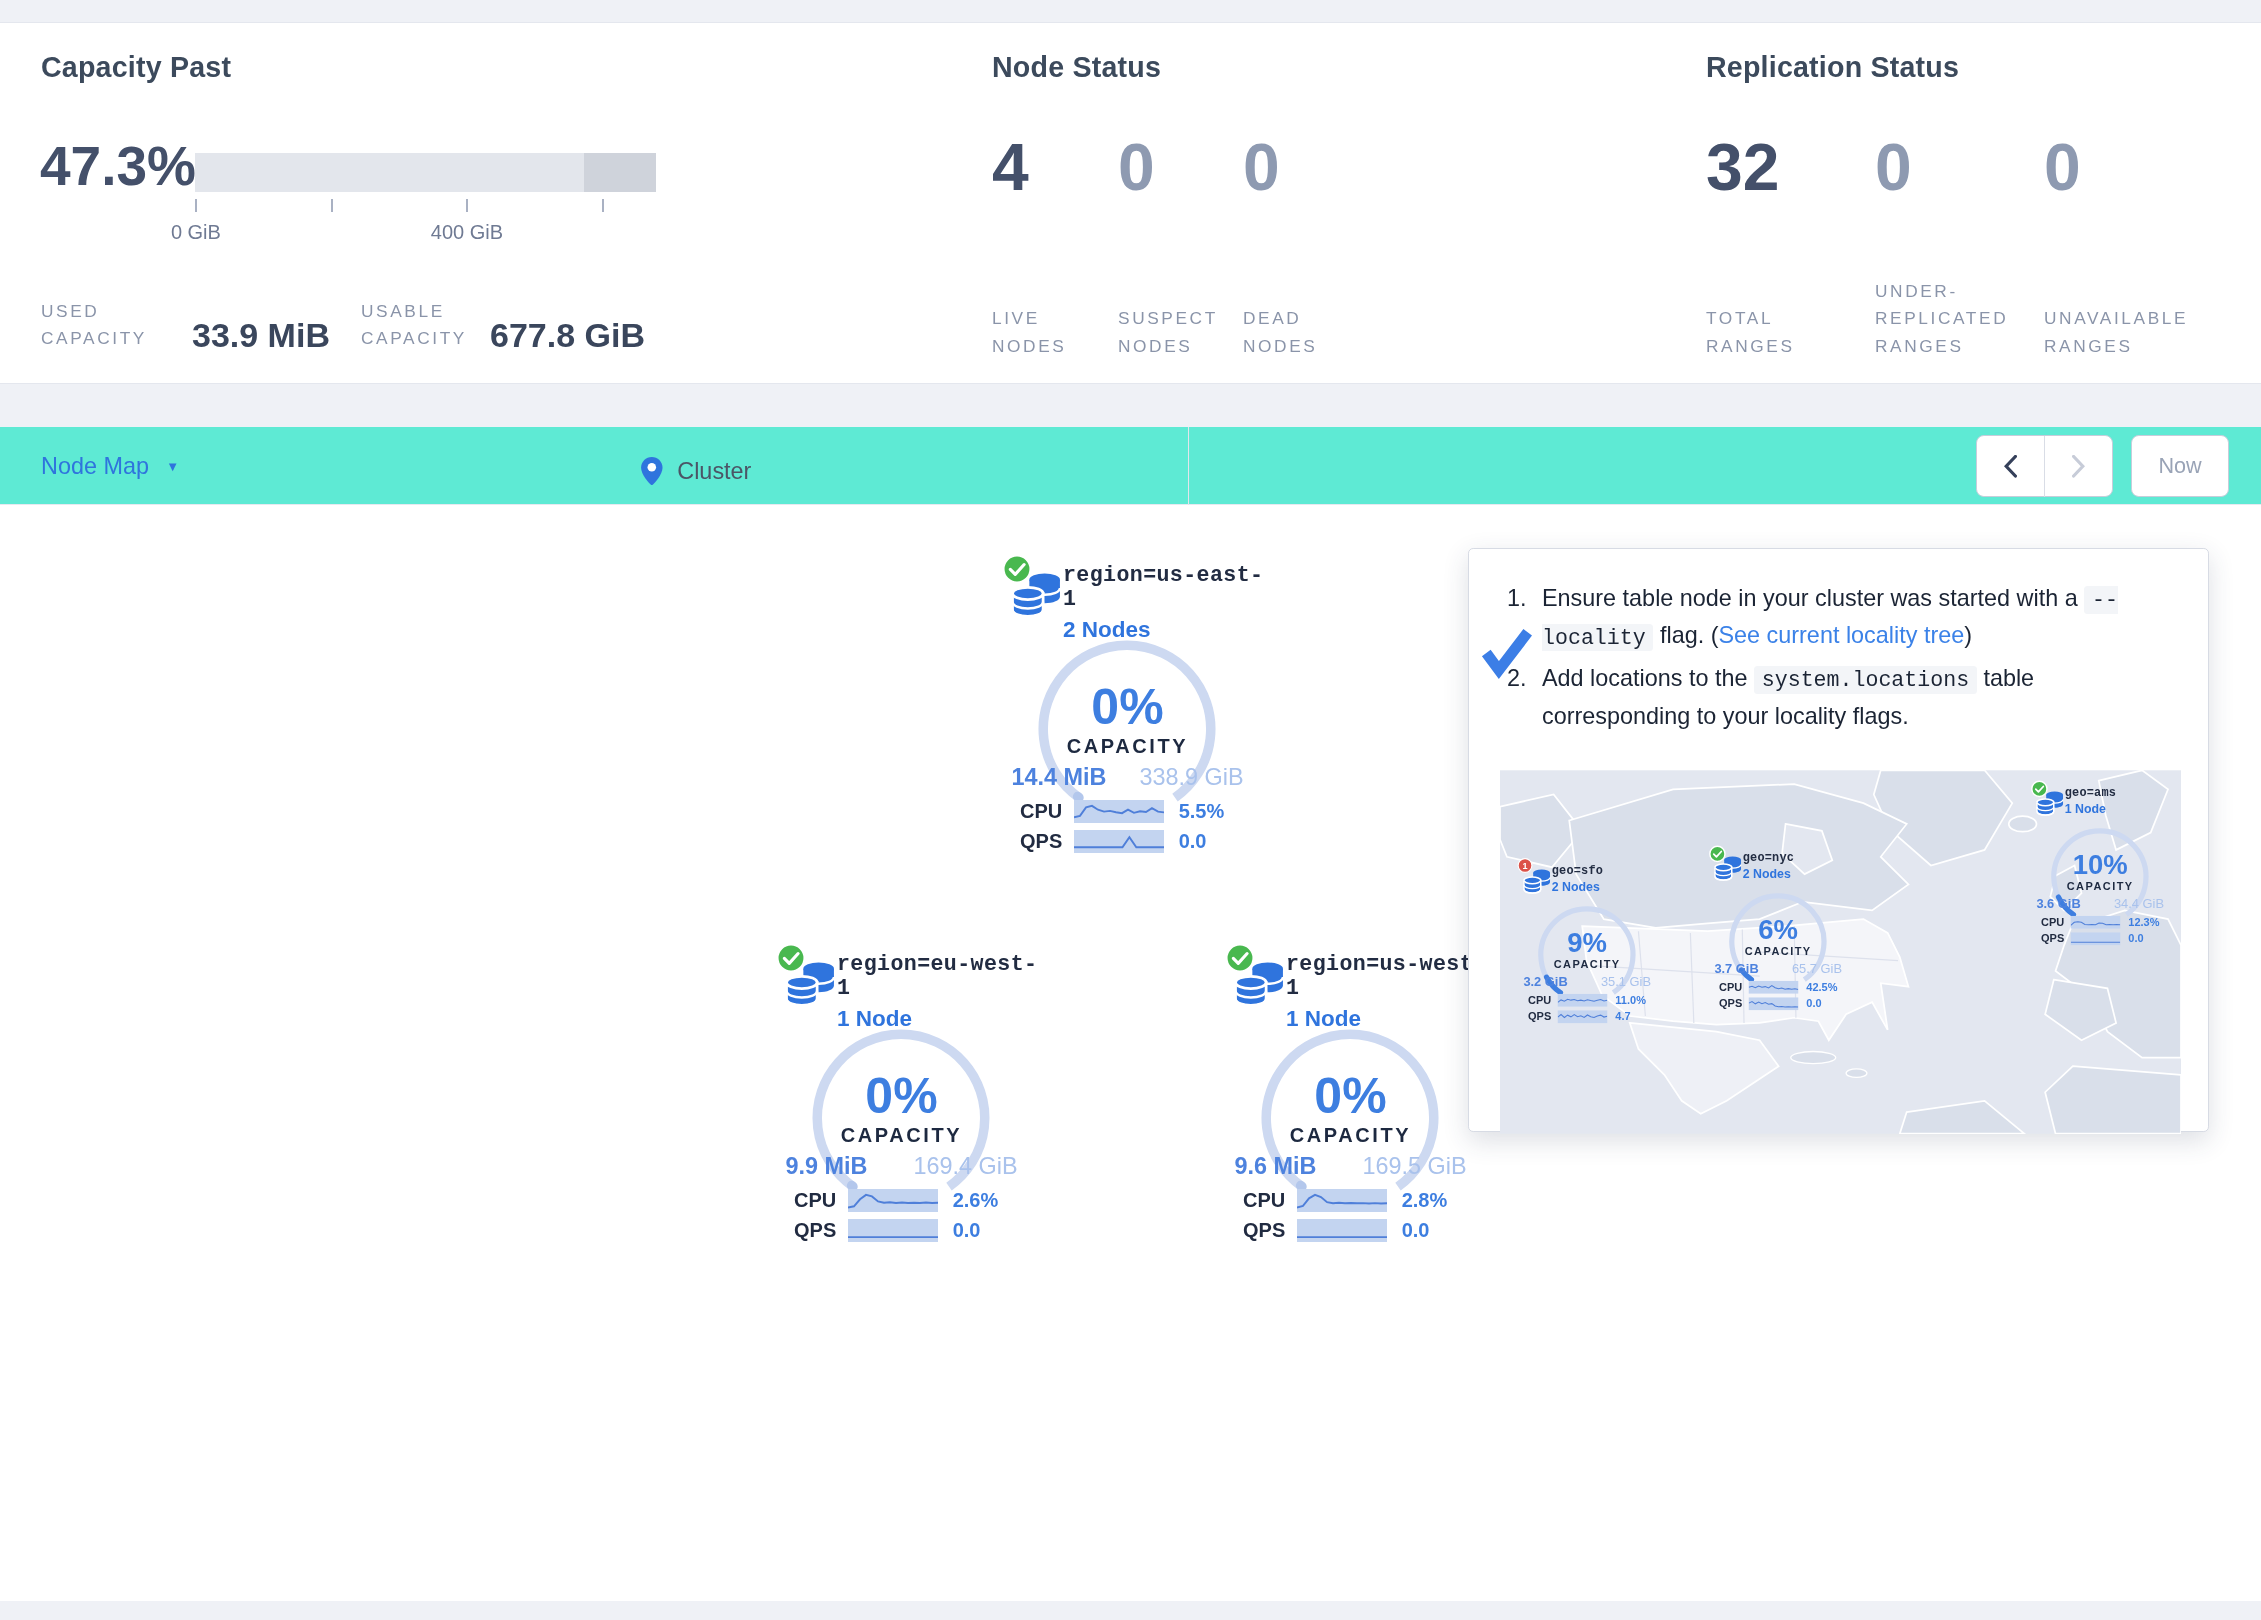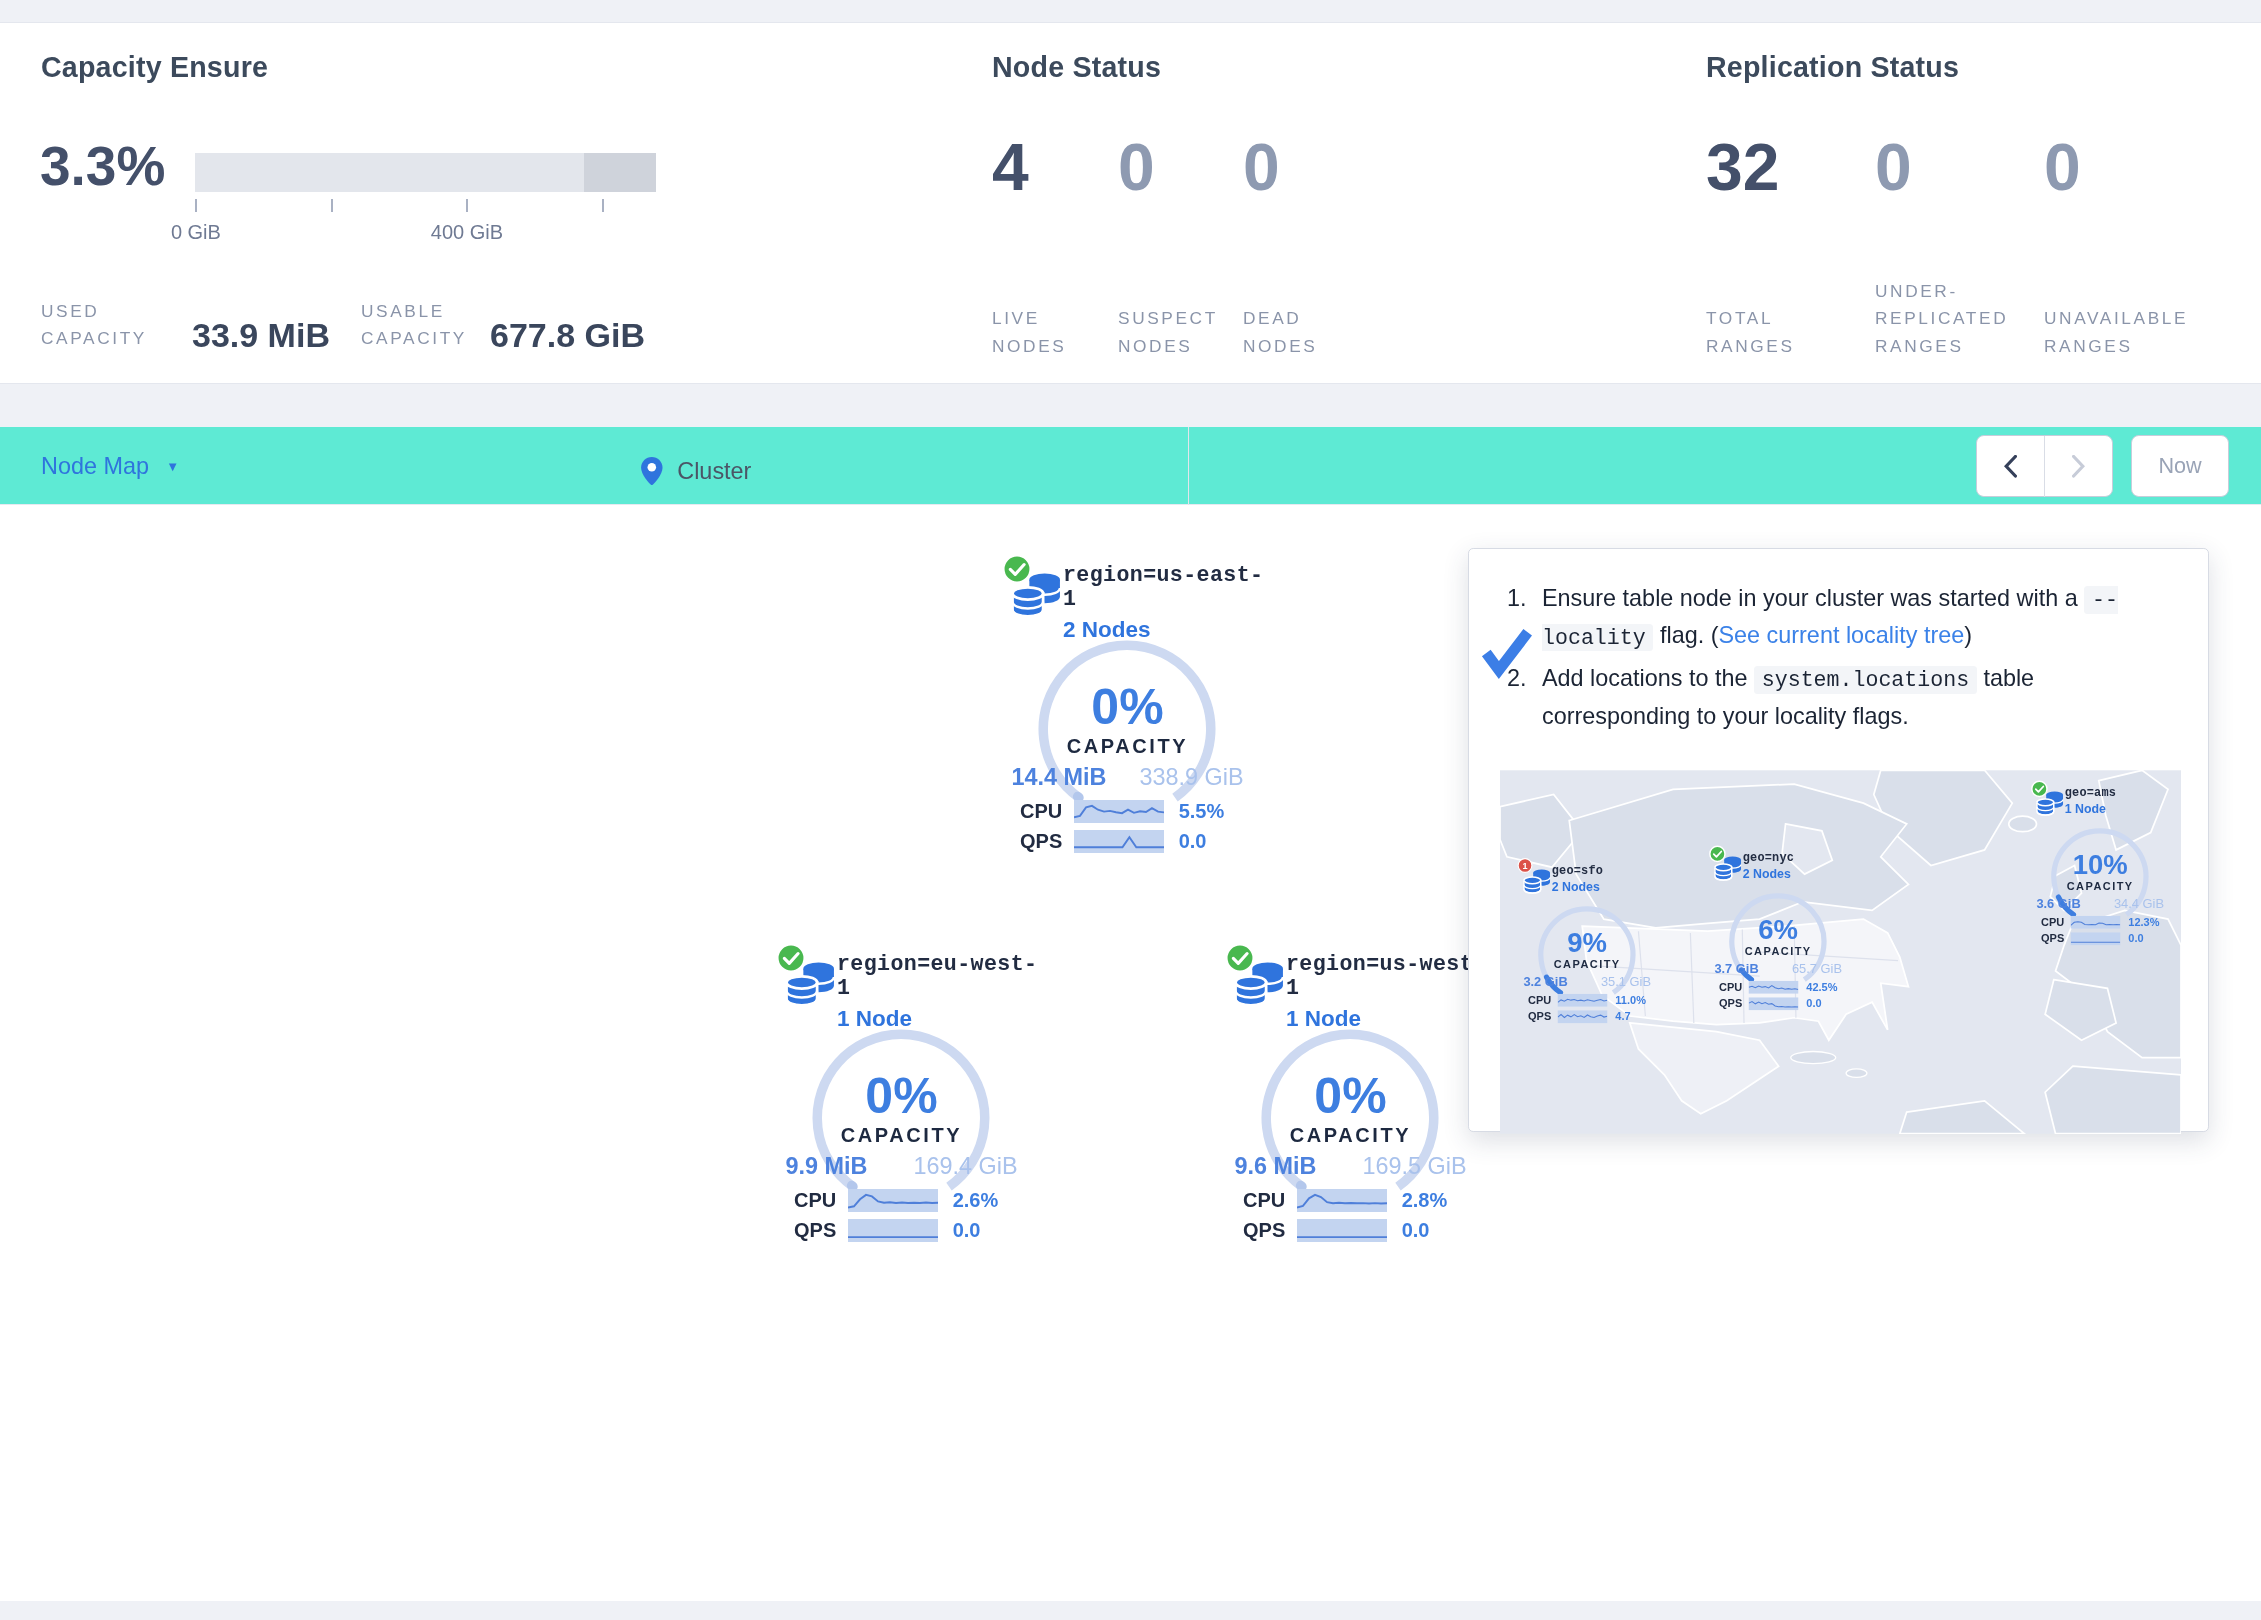--- a/index.html
+++ b/index.html
@@ -109,22 +109,22 @@
   .map-box svg.world { position:absolute; left:0; top:0; }
   .map-nodes { position:absolute; left:0; top:0; width:681px; height:364px; }
 
   .bc-pin svg, .g-db svg { display:block; }
 </style>
 </head>
 <body>
 
 <section class="stats-card">
 
-  <h2 class="panel-title pt-cap">Capacity Ensure</h2>
-  <div class="cap-pct">3.3%</div>
+  <h2 class="panel-title pt-cap">Capacity Past</h2>
+  <div class="cap-pct">47.3%</div>
   <div class="cap-bar">
       <div class="seg-dark"></div>
     </div>
   <div class="cap-axis">
     <span class="tick" style="left:0"></span>
       <span class="tick" style="left:136px"></span>
     <span class="tick" style="left:271px"></span>
       <span class="tick" style="left:407px"></span>
     <span class="tick-label" style="left:0.9px">0 GiB</span>
     <span class="tick-label" style="left:272px">400 GiB</span>

